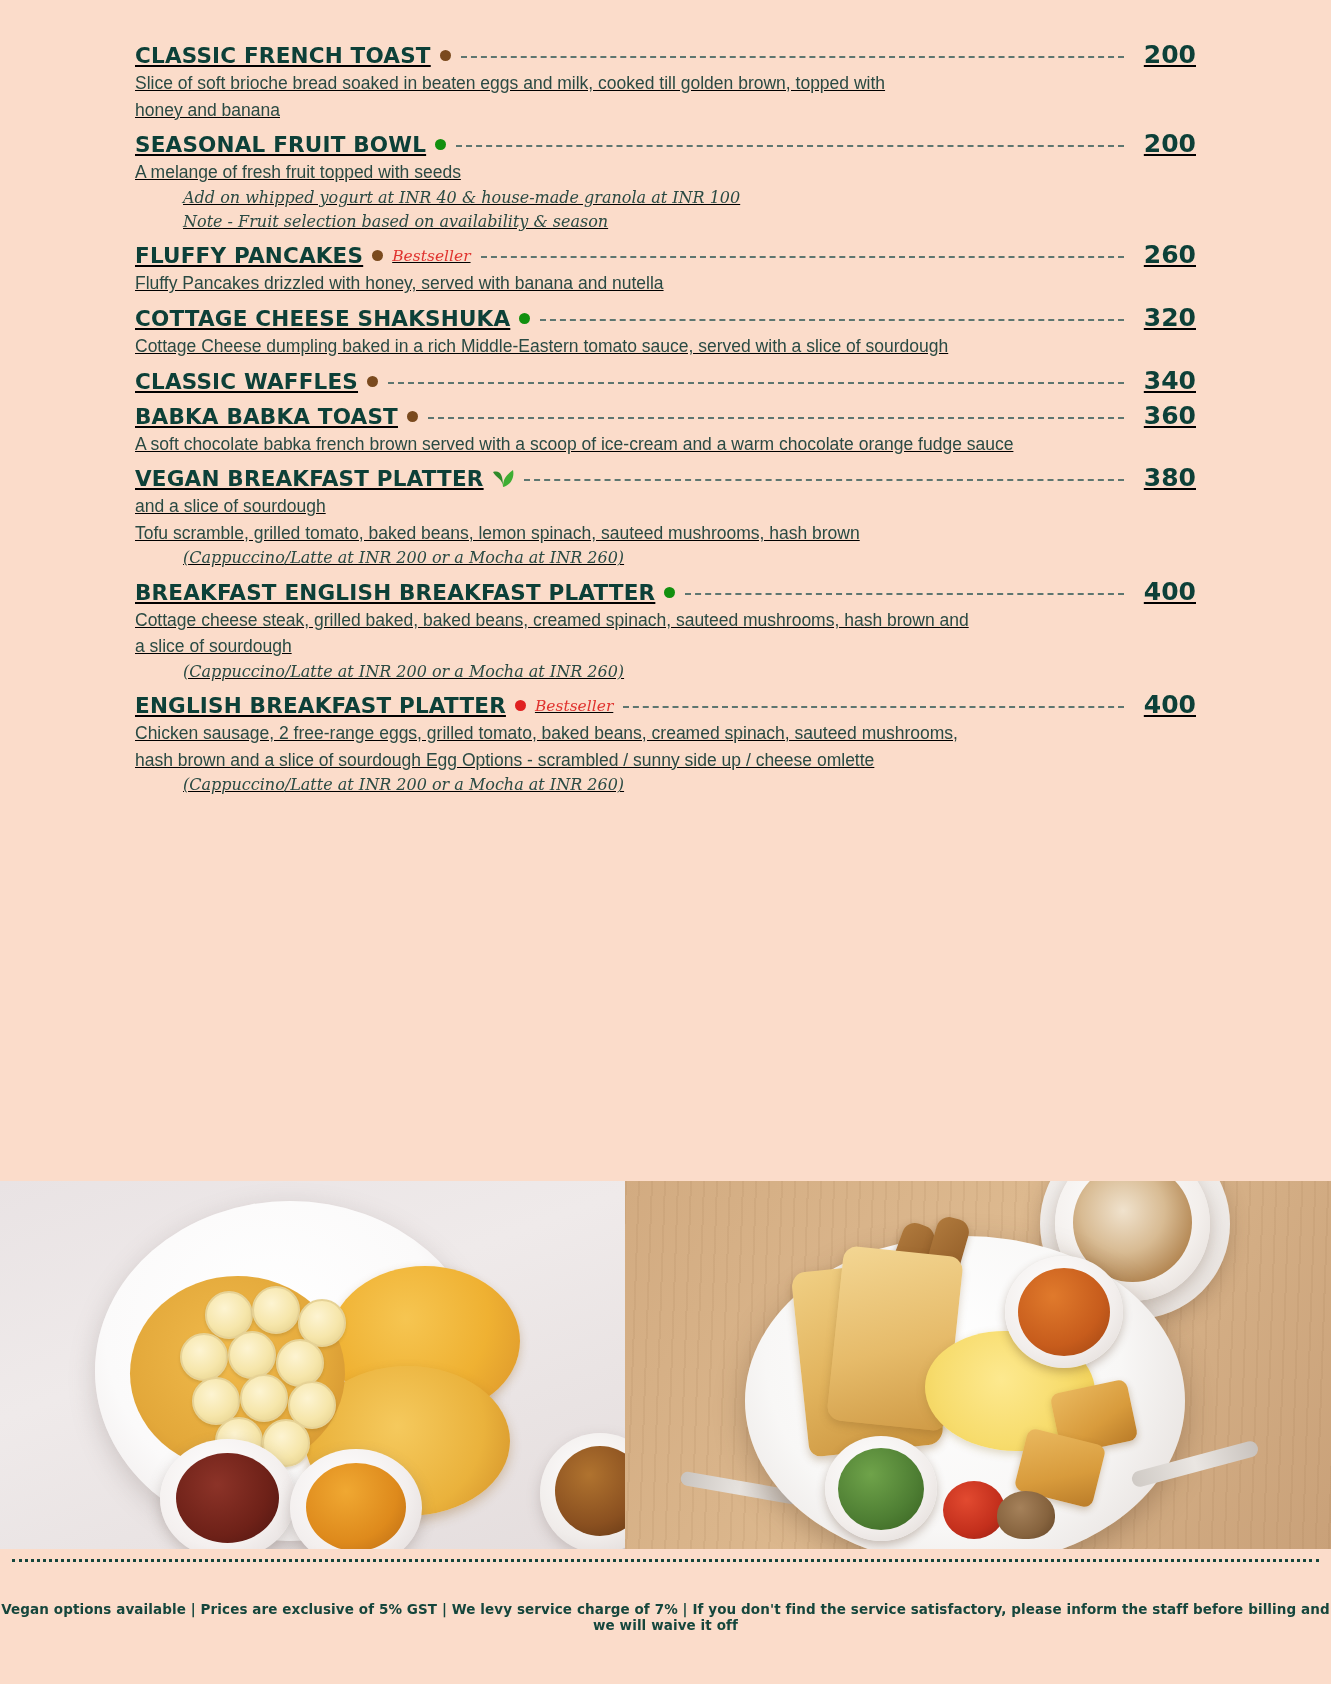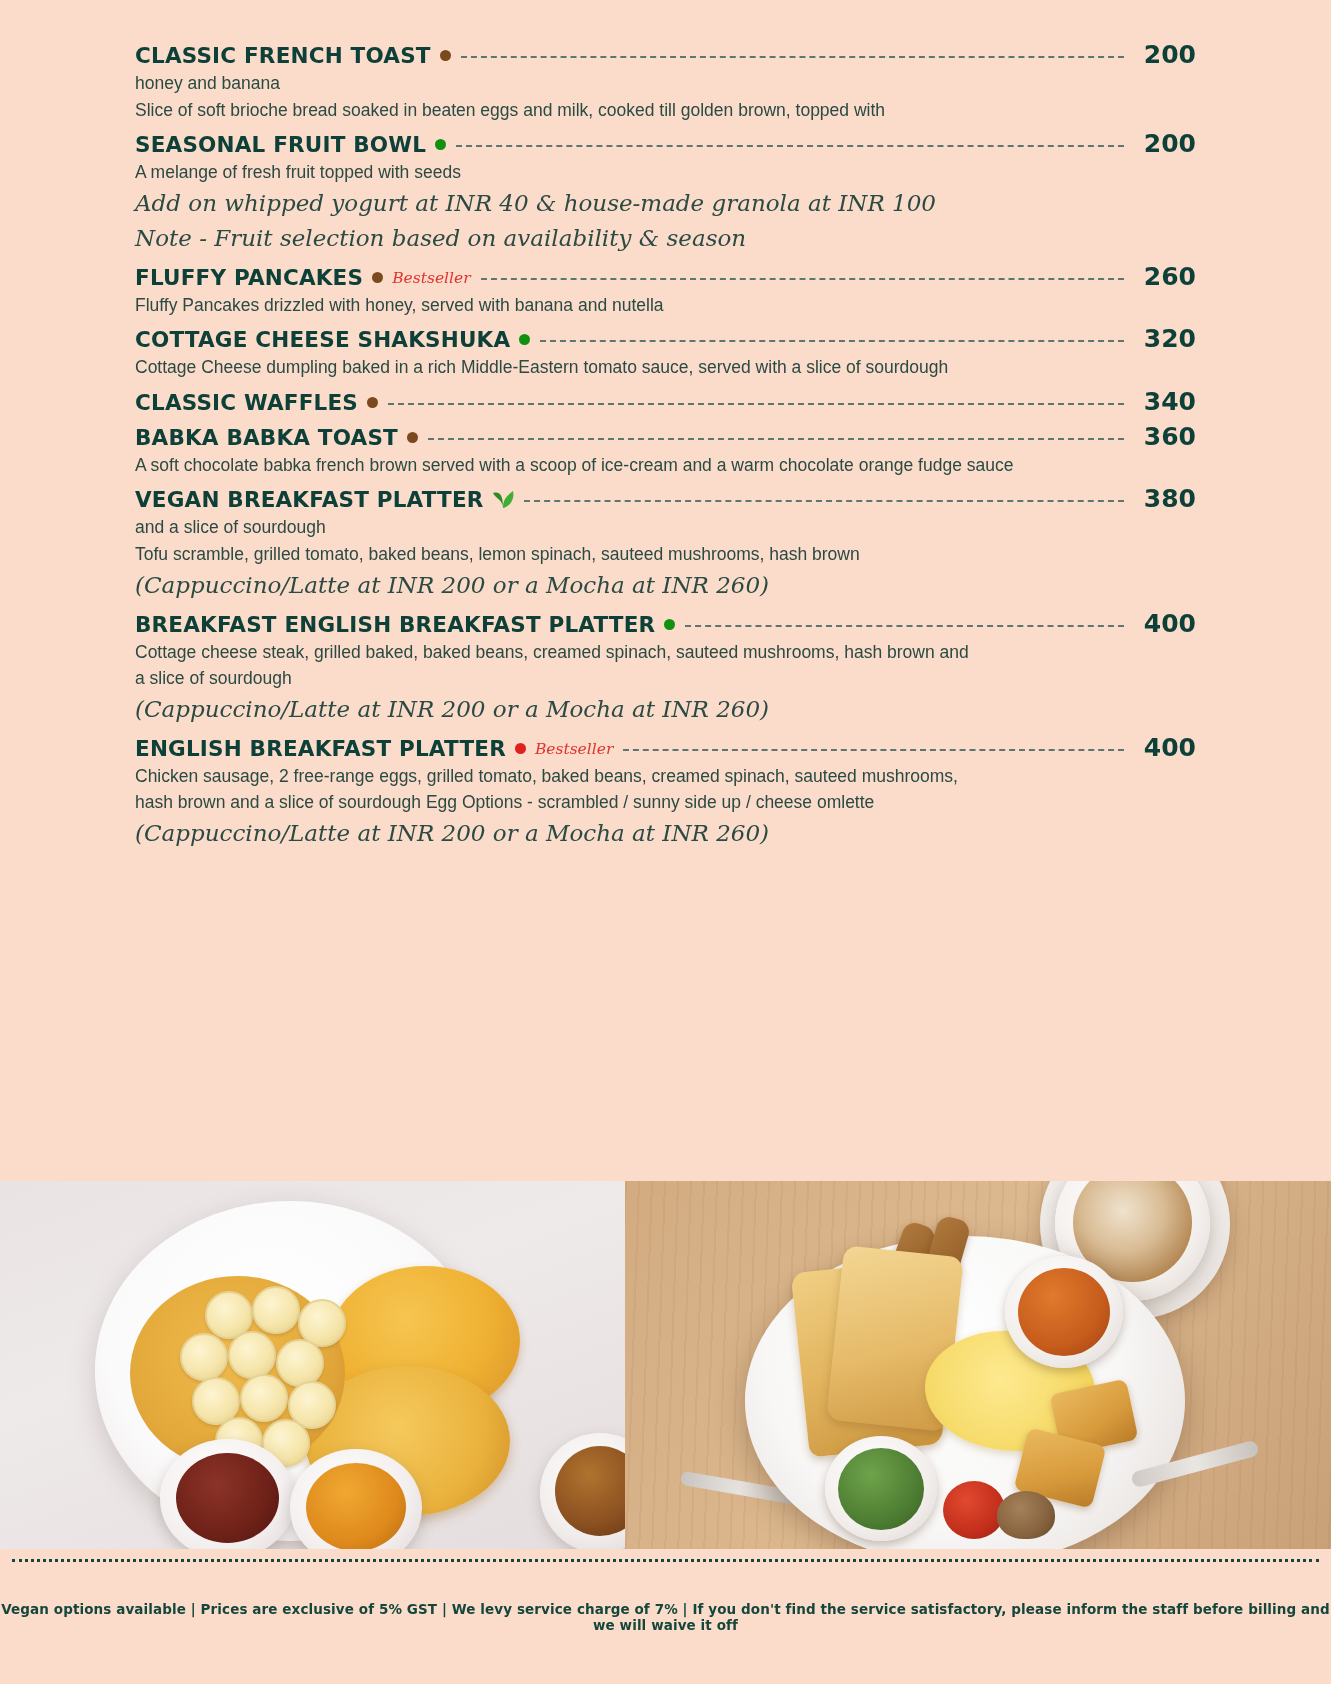--- a/index.html
+++ b/index.html
@@ -32,20 +32,21 @@
     font-size: 45px;
     font-weight: bold;
     letter-spacing: 0.2px;
     margin: 0 0 8px 0;
     line-height: 1.15;
     font-family: "DejaVu Sans", sans-serif;
   }
 
   .menu-list {
     display: block;
+    text-decoration: underline;
   }
 
   .item {
     margin-bottom: 6px;
   }
 
   .item-head {
     display: flex;
     align-items: baseline;
     width: 100%;
@@ -121,21 +122,22 @@
     line-height: 1.52;
     margin-top: 1px;
     font-family: "Liberation Sans", sans-serif;
     font-weight: 300;
   }
 
   .desc-line { display: block; }
   .desc-line.ital {
     font-style: italic;
     font-family: "DejaVu Serif", serif;
-    font-size: 23px;
+    font-size: 16px;
+    margin-left: 48px;
   }
 
   .photos {
     position: absolute;
     left: 0;
     top: 1181px;
     width: 1331px;
     height: 368px;
     display: flex;
   }
@@ -418,22 +420,22 @@
   <div class="content">
     <div class="menu-list" id="menu-list">
         <div class="item">
           <div class="item-head">
             <span class="item-name">CLASSIC FRENCH TOAST</span>
             <span class="marker egg"></span>
             <span class="dots"></span>
             <span class="price">200</span>
           </div>
           <div class="desc">
+            <span class="desc-line">Slice of soft brioche bread soaked in beaten eggs and milk, cooked till golden brown, topped with</span>
             <span class="desc-line">honey and banana</span>
-            <span class="desc-line">Slice of soft brioche bread soaked in beaten eggs and milk, cooked till golden brown, topped with</span>
           </div>
         </div>
         <div class="item">
           <div class="item-head">
             <span class="item-name">SEASONAL FRUIT BOWL</span>
             <span class="marker veg"></span>
             <span class="dots"></span>
             <span class="price">200</span>
           </div>
           <div class="desc">

